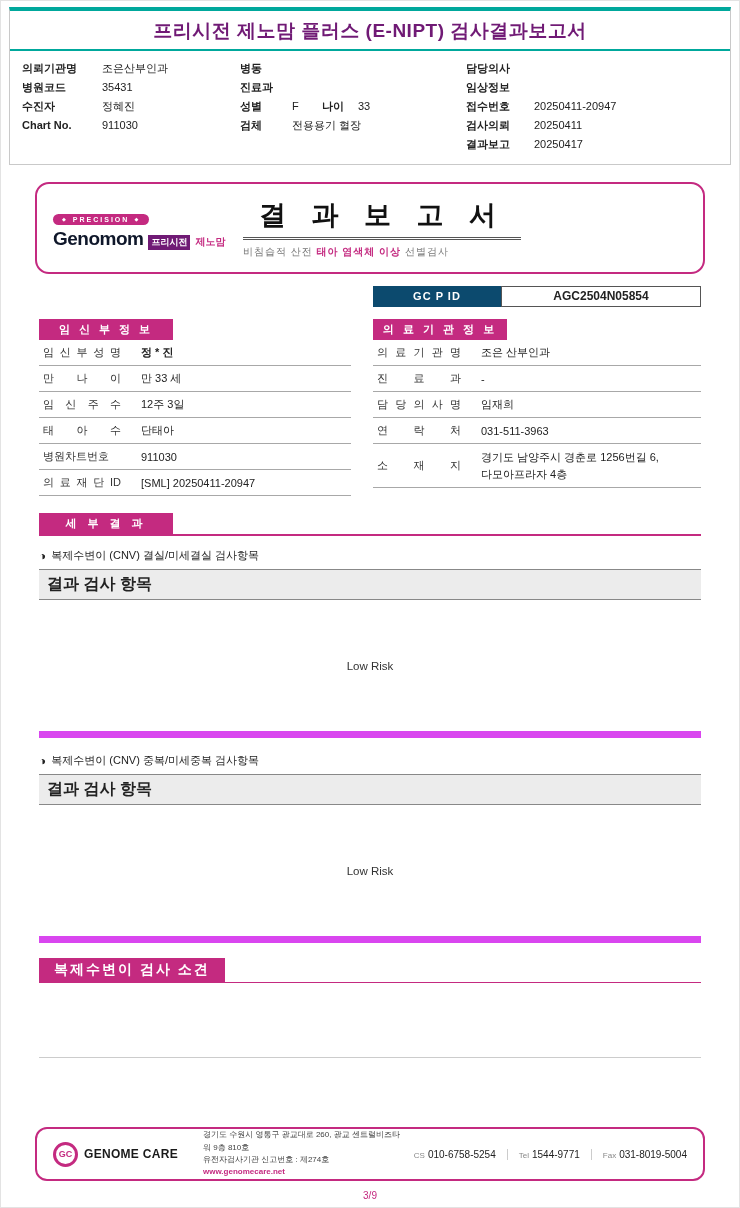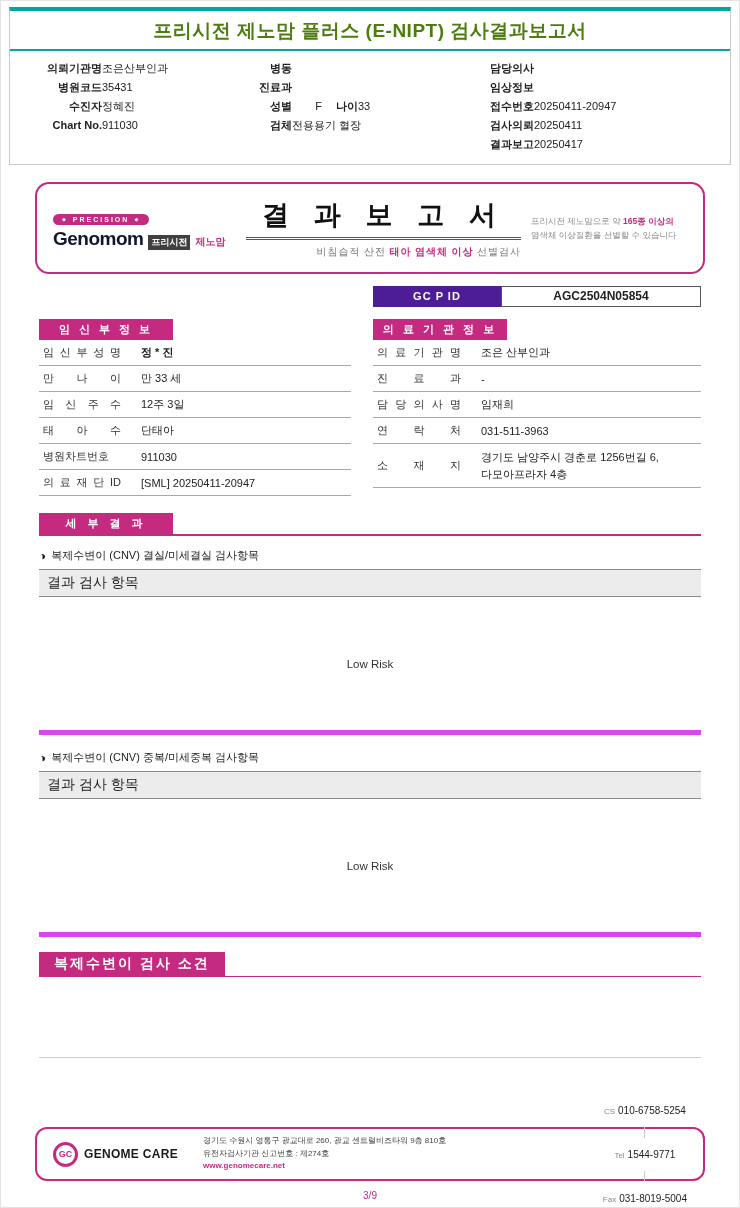--- a/index.html
+++ b/index.html
@@ -2,87 +2,87 @@
 <html><head>
 <meta charset="utf-8">
 <style>
   * { margin:0; padding:0; box-sizing:border-box; }
   html,body { background:#fff; }
   body { font-family:"Liberation Sans","DejaVu Sans",sans-serif; color:#222; }
   .page { width:740px; height:1208px; position:relative; background:#fff; border:1px solid #e3e3e3; overflow:hidden; }
 
   
   .header-box { margin:6px 8px 0; border:1px solid #c9c9c9; border-top:4px solid #00A89C; background:#fff; }
-  .header-title { text-align:center; color:#4d7c0f; font-weight:bold; font-size:19px; padding:7px 0 5px; border-bottom:2px solid #00A89C; letter-spacing:0.5px; }
+  .header-title { text-align:center; color:#701a75; font-weight:bold; font-size:19px; padding:7px 0 5px; border-bottom:2px solid #00A89C; letter-spacing:0.5px; }
   .patient-grid { display:flex; padding:9px 12px 11px; font-size:11px; }
   .pcol { display:flex; flex-direction:column; gap:2px; }
   .pcol1 { width:218px; } .pcol2 { width:226px; } .pcol3 { flex:1; }
-  .prow { display:flex; line-height:17px; min-height:17px;text-align:right; }
+  .prow { display:flex; line-height:17px; min-height:17px; }
   .plabel { font-weight:bold; }
   .pcol1 .plabel { width:80px; }
   .pcol2 .plabel { width:52px; }
   .pcol3 .plabel { width:68px; }
   .pvalue.sex { width:30px; }
   .plabel.l2 { width:36px; }
 
   
   .report-card { margin:17px 34px 0; border:2px solid #C42A80; border-radius:14px; padding:12px 16px; display:flex; align-items:center; gap:10px; height:92px; background:#fff; }
   .logo-block { width:180px; }
   .precision-pill { display:inline-flex; align-items:center; gap:5px; background:#C42A80; color:#fff; font-size:7px; font-weight:bold; letter-spacing:2px; padding:2px 9px; border-radius:8px; }
   .precision-pill .pdi { font-size:5px; line-height:1; }
   .brand-row { margin-top:3px; display:flex; align-items:baseline; gap:5px; }
   .brand-name { font-size:19px; font-weight:bold; color:#0f172a; letter-spacing:-0.5px; }
-  .kr-pill { background:#404040; color:#fff; font-size:9px; padding:1px 3px; font-weight:bold; }
+  .kr-pill { background:#701a75; color:#fff; font-size:9px; padding:1px 3px; font-weight:bold; }
   .kr-rest { color:#C42A80; font-size:10px; font-weight:bold; }
-  .center-block { flex:1; text-align:right;font-family:Liberation Serif, serif; }
+  .center-block { flex:1; text-align:left; }
   .main-title { display:inline-block; font-size:27px; font-weight:bold; letter-spacing:9px; color:#111; padding:0 16px 4px; border-bottom:3px double #555; }
   .subtitle { margin-top:5px; font-size:10px; color:#777; letter-spacing:1px; }
   .subtitle .hl, .note-block .hl { color:#C42A80; font-weight:bold; }
   .note-block { width:156px; font-size:8.5px; color:#8a8a8a; line-height:1.65; }
 
   
   .gcpid-row { margin:12px 38px 0; display:flex; justify-content:flex-end; }
-  .gcpid-label { background:#4c1d95; color:#fff; width:128px; text-align:center; font-size:11px; font-weight:bold; line-height:21px; letter-spacing:1px; }
+  .gcpid-label { background:#0c4a6e; color:#fff; width:128px; text-align:center; font-size:11px; font-weight:bold; line-height:21px; letter-spacing:1px; }
   .gcpid-value { width:200px; border:1px solid #555; text-align:center; font-size:12px; font-weight:bold; line-height:19px; }
 
   
   .tables-row { margin:12px 38px 0; display:flex; justify-content:space-between; }
   .info-col { width:312px; } .info-col.right { width:328px; }
   .table-badge { background:#C42A80; color:#fff; font-size:11px; font-weight:bold; width:134px; text-align:center; padding:3px 0; letter-spacing:3px; }
   .info-table { width:100%; border-collapse:collapse; font-size:11px; }
   .info-table td { border-bottom:1px solid #a8a8a8; padding:5px 4px; }
   td.tl { width:98px; color:#333; text-align:justify; text-align-last:justify; padding-right:16px; }
   td.tv.bold { font-weight:bold; }
   td.addr { white-space:pre-line; line-height:1.5; height:40px; }
   .info-col.right td.tl { width:104px; }
 
   
   .detail-badge-row { margin:17px 38px 0; border-bottom:2px solid #C42A80; }
   .detail-badge { background:#C42A80; color:#fff; display:inline-block; width:134px; text-align:center; font-size:11px; font-weight:bold; padding:3px 0; letter-spacing:4px; }
   .cnv-section { margin:12px 38px 0; }
   .cnv-title { font-size:11px; display:flex; align-items:center; gap:5px; }
   .half-circle { font-size:12px; line-height:1; }
-  .cnv-header-bar { margin-top:6px; background:#ececec; border-top:1px solid #888; border-bottom:1px solid #888; font-size:14px; font-weight:normal; padding:4px 8px; }
-  .cnv-result { height:138px; display:flex; align-items:center; justify-content:center; font-size:11.5px; color:#333; border-bottom:5px solid #d946ef; }
+  .cnv-header-bar { margin-top:6px; background:#ececec; border-top:1px solid #888; border-bottom:1px solid #888; font-size:16px; font-weight:bold; padding:4px 8px; }
+  .cnv-result { height:138px; display:flex; align-items:center; justify-content:center; font-size:11.5px; color:#333; border-bottom:7px solid #d946ef; }
   .cnv-section.second { margin-top:15px; }
 
   
   .findings-bar { margin:15px 38px 0; border-bottom:1px solid #C42A80; }
   .findings-badge { background:#C42A80; color:#fff; display:inline-block; padding:3px 15px; font-size:14px; font-weight:bold; letter-spacing:2px; }
 
   .pre-footer-divider { position:absolute; left:38px; right:38px; top:1056px; border-top:1px solid #ccc; }
 
   
   .footer-card { position:absolute; left:34px; right:34px; bottom:26px; height:54px; border:2px solid #C42A80; border-radius:12px; padding:8px 16px; display:flex; align-items:center; gap:12px; background:#fff; }
   .gc-logo { display:flex; align-items:center; gap:6px; width:138px; }
   .gc-mark { width:25px; height:25px; border:3px solid #C42A80; border-radius:50%; color:#C42A80; font-weight:bold; font-size:9px; display:flex; align-items:center; justify-content:center; flex:0 0 auto; }
   .gc-text { font-weight:bold; font-size:12px; letter-spacing:0.3px; color:#1a1a1a; white-space:nowrap; }
   .footer-address { flex:1; font-size:8px; color:#444; line-height:1.55; }
   .footer-site { color:#C42A80; font-weight:bold; }
-  .footer-contact { display:flex; align-items:center; gap:11px; font-size:10px; white-space:nowrap;flex-direction:column; }
+  .footer-contact { display:flex; align-items:center; gap:11px; font-size:10px; white-space:nowrap; }
   .contact-label { font-size:8px; color:#888; margin-right:3px; }
   .contact-sep { width:1px; height:11px; background:#ccc; }
   .page-num { position:absolute; bottom:6px; left:0; right:0; text-align:center; color:#C42A80; font-size:10px; }
 </style>
 </head>
 <body>
 
 <div class="page">
 
   <div class="header-box">
@@ -161,24 +161,20 @@
       <div class="brand-row">
         <span class="brand-name">Genomom</span>
         <span class="kr-pill">프리시전</span>
         <span class="kr-rest">제노맘</span>
       </div>
     </div>
     <div class="center-block">
       <div class="main-title">결 과 보 고 서</div>
       <div class="subtitle"><span>비침습적 산전 </span><span class="hl">태아 염색체 이상</span><span> 선별검사</span></div>
     </div>
-    <div class="note-block">
-      <div><span>프리시전 제노맘으로 약 </span><span class="hl">165종 이상의</span></div>
-      <div>염색체 이상질환을 선별할 수 있습니다</div>
-    </div>
   </div>
 
   <div class="gcpid-row">
     <div class="gcpid-label">GC P ID</div>
     <div class="gcpid-value">AGC2504N05854</div>
   </div>
 
   <div class="tables-row">
     <div class="info-col">
       <div class="table-badge">임 신 부 정 보</div>

